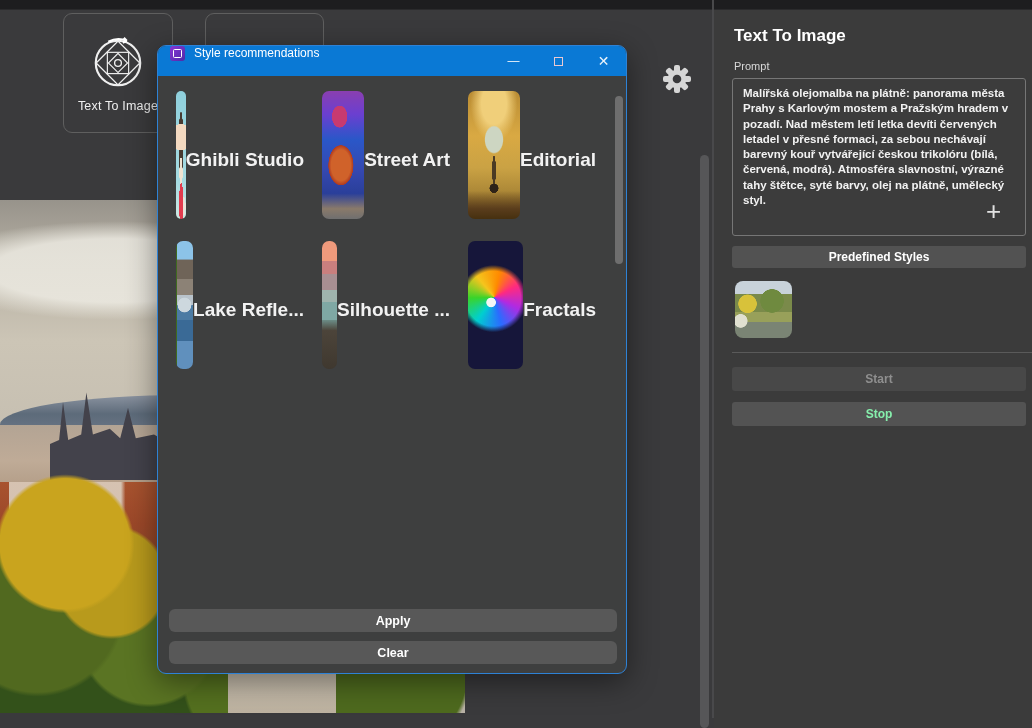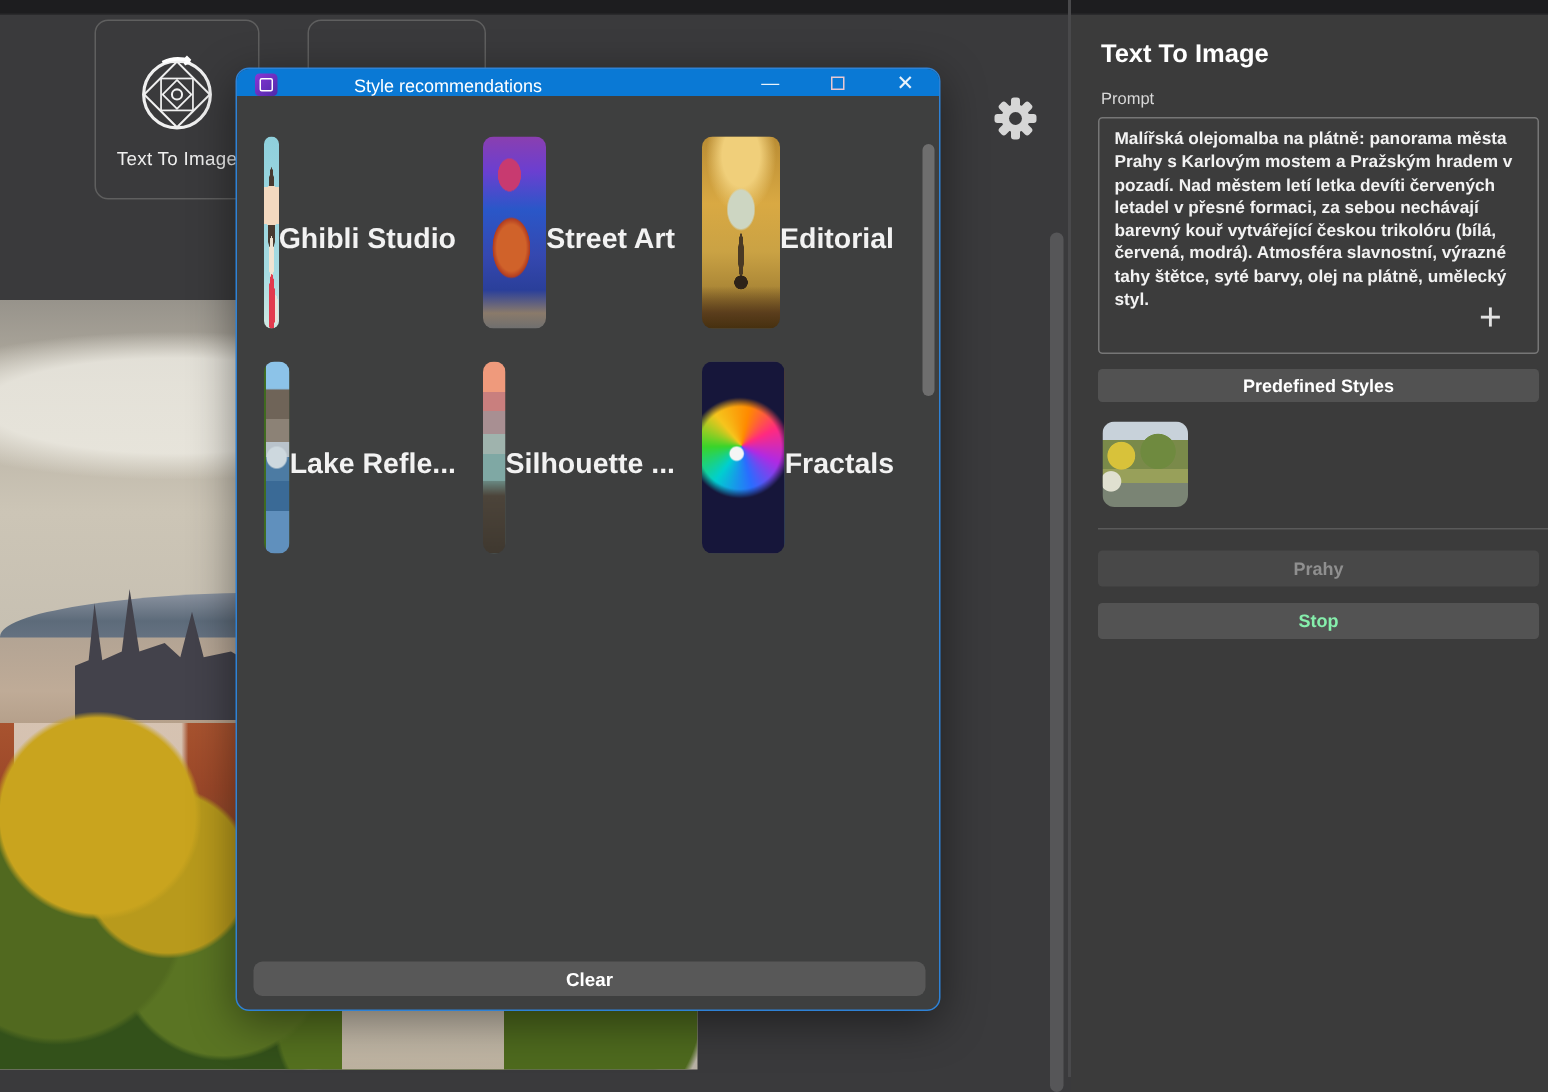--- a/index.html
+++ b/index.html
@@ -60,21 +60,21 @@
       radial-gradient(circle at 20% 95%, #33511a 0 24%, transparent 25%); }
   #photo .house { left:228px; top:452px; width:108px; height:61px;
     background:linear-gradient(180deg,#cfc7b8 0%,#bdb2a0 100%); }
   #photo .house-roof { left:214px; top:420px; width:136px; height:46px; background:#362e2c;
     clip-path:polygon(50% 0,100% 100%,0 100%); }
   #photo .chimney { left:292px; top:428px; width:9px; height:26px; background:#c9c2b4; }
 
   
   #dialog { left:157px; top:45px; width:470px; height:629px; background:#3e3f3f;
     border:1px solid #2e82d6; border-radius:9px; box-shadow:0 8px 30px rgba(0,0,0,.45); overflow:hidden; }
-  #dlg-titlebar { left:0; top:0; width:100%; height:18px; background:#0a79d5; display:flex; align-items:flex-end;gap:42px; }
+  #dlg-titlebar { left:0; top:0; width:100%; height:30px; background:#0a79d5; display:flex; align-items:flex-start; }
   #dlg-appicon { width:15px; height:15px; margin-left:12px; border-radius:3px;
     background:linear-gradient(135deg,#8a35d6,#4d2aa8); position:relative; }
   #dlg-appicon::after { content:""; position:absolute; left:3px; top:3px; width:7px; height:7px;
     border:1.2px solid #fff; border-radius:1.5px; }
   #dlg-title { color:#fff; font-size:12px; margin-left:9px; }
   .win-btns { margin-left:auto; display:flex; height:100%; }
   .win-btn { width:45px; height:100%; display:flex; align-items:center; justify-content:center;
     color:#eaf3fb; font-size:12px; }
   .win-btn .sq { width:9px; height:9px; border:1px solid #e9c9d2; }
   .win-btn.close { font-size:14px; }
@@ -219,21 +219,21 @@
 <div id="panel-divider" class="abs"></div>
 
 <div id="panel" class="abs">
   <div id="panel-title" class="abs">Text To Image</div>
   <div id="prompt-label" class="abs">Prompt</div>
   <textarea id="prompt-box" class="abs" spellcheck="false" style="">Malířská olejomalba na plátně: panorama města Prahy s Karlovým mostem a Pražským hradem v pozadí. Nad městem letí letka devíti červených letadel v přesné formaci, za sebou nechávají barevný kouř vytvářející českou trikolóru (bílá, červená, modrá). Atmosféra slavnostní, výrazné tahy štětce, syté barvy, olej na plátně, umělecký styl.</textarea>
   <div id="prompt-add" class="abs">+</div>
   <button id="btn-predef" class="abs panel-btn">Predefined Styles</button>
   <div id="panel-thumb" class="abs t-garden"></div>
   <div id="panel-rule" class="abs"></div>
-  <button id="btn-start" class="abs panel-btn" disabled="">Prahy</button>
+  <button id="btn-start" class="abs panel-btn" disabled="">Start</button>
   <button id="btn-stop" class="abs panel-btn">Stop</button>
 </div>
 
 <div id="dialog" class="abs">
   <div id="dlg-titlebar" class="abs">
     <div id="dlg-appicon"></div>
     <div id="dlg-title">Style recommendations</div>
     <div class="win-btns">
       <div class="win-btn">—</div>
       <div class="win-btn">
@@ -269,14 +269,15 @@
       </div>
       <div class="style-cell">
         <div class="style-thumb t-geometry"></div>
         <div class="style-label">Fractals</div>
       </div>
     </div>
   </div>
 
   <div id="dlg-scroll-thumb" class="abs"></div>
 
+  <button id="btn-apply" class="abs dlg-btn">Apply</button>
   <button id="btn-clear" class="abs dlg-btn">Clear</button>
 </div>
 
 </body></html>

